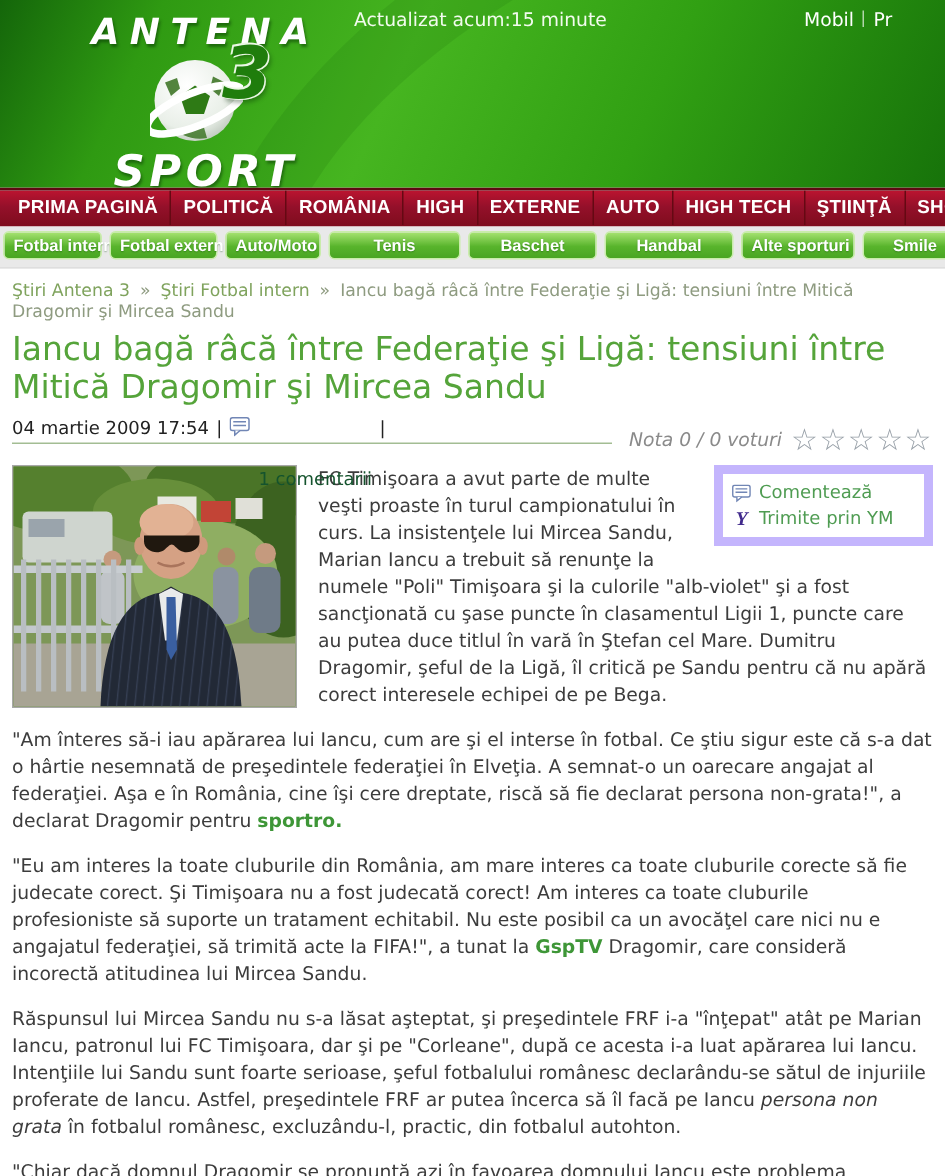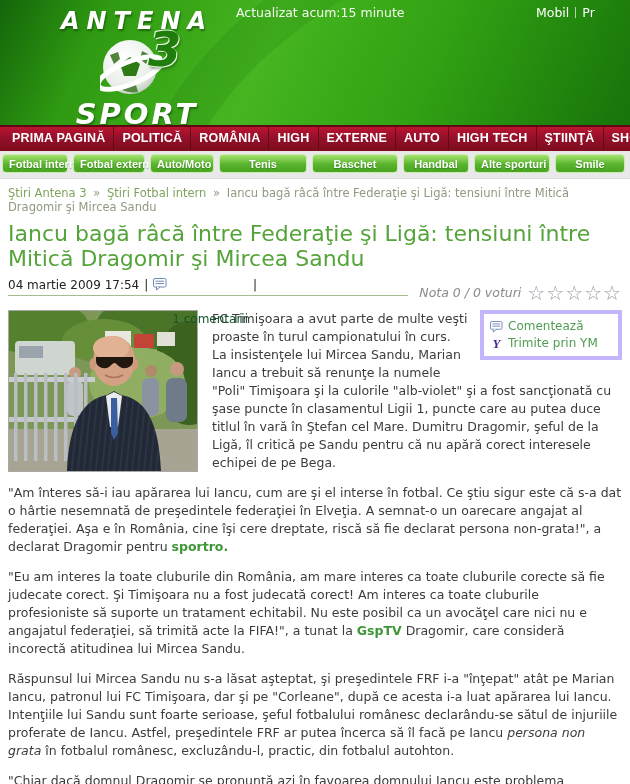--- a/index.html
+++ b/index.html
@@ -41,21 +41,21 @@
   .sportnav li{background:linear-gradient(180deg,#a6e271 0%,#58b42c 55%,#49a522 100%);
        border:1px solid #c9ecab;border-radius:4px;color:#fff;font-weight:bold;font-size:11px;
        line-height:16px;padding:1px 6px 0;text-align:center;white-space:nowrap;cursor:pointer;
        font-family:"Liberation Sans",sans-serif;text-shadow:0 1px 1px rgba(0,60,0,.35);
        box-sizing:border-box;flex:0 0 auto;}
   .sportnav li:nth-child(1){width:66px;}
   .sportnav li:nth-child(2){width:72px;}
   .sportnav li:nth-child(3){width:64px;}
   .sportnav li:nth-child(4){width:88px;}
   .sportnav li:nth-child(5){width:86px;}
-  .sportnav li:nth-child(6){width:66px;}
+  .sportnav li:nth-child(6){width:86px;}
   .sportnav li:nth-child(7){width:76px;}
   .sportnav li:nth-child(8){width:70px;}
 
   
   .breadcrumb{padding:7px 8px 3px;font-size:11.5px;line-height:14px;color:#8e9b80;}
   .breadcrumb a{color:#7fa35d;text-decoration:none;cursor:pointer;}
   .bc-sep{margin:0 3px;color:#8e9b80;}
 
   
   .headline{margin:4px 8px 2px;font-size:22px;line-height:25px;font-weight:normal;color:#55a43a;}
@@ -63,21 +63,21 @@
   .meta-left{position:absolute;left:0;top:1px;display:flex;align-items:flex-start;gap:5px;white-space:nowrap;}
   .meta-left .comments{color:#14532d;cursor:pointer;margin-top:34px;}
   .meta-rule{position:absolute;left:0;right:214px;bottom:6px;border-bottom:1px solid #a3bd93;}
   .rating{position:absolute;right:0;bottom:-1px;display:flex;align-items:flex-end;gap:6px;white-space:nowrap;}
   .nota{font-style:italic;color:#8a8a8a;font-size:12.5px;padding-bottom:3px;}
   .stars{font-size:20px;line-height:20px;color:#98a0a8;letter-spacing:1px;cursor:pointer;}
 
   
   .article{padding:8px 8px 0;font-size:12.5px;line-height:18px;color:#3c3c3c;}
   .photo{float:left;width:188px;height:160px;border:1px solid #a8a8a8;margin:0 14px 8px 0;background:#7d9757;}
-  .sharebox{float:right;width:122px;border:4px solid #c4b5fd;padding:4px 6px;margin:0 0 6px 12px;
+  .sharebox{float:right;width:122px;border:6px solid #c4b5fd;padding:4px 6px;margin:0 0 6px 12px;
        font-size:12px;line-height:17px;background:#fff;}
   .share-row{display:flex;align-items:center;gap:5px;color:#4f9c52;white-space:nowrap;cursor:pointer;}
   .share-row .ic{width:13px;display:inline-flex;justify-content:center;flex:0 0 13px;}
   .ym-glyph{font-family:"Liberation Serif",serif;font-weight:bold;font-style:italic;
        color:#412a8c;font-size:13px;line-height:12px;}
   .article p{margin:0 0 12px;}
   .alink{color:#3e9637;font-weight:bold;cursor:pointer;}
   .ital{font-style:italic;}
 </style>
 </head>

